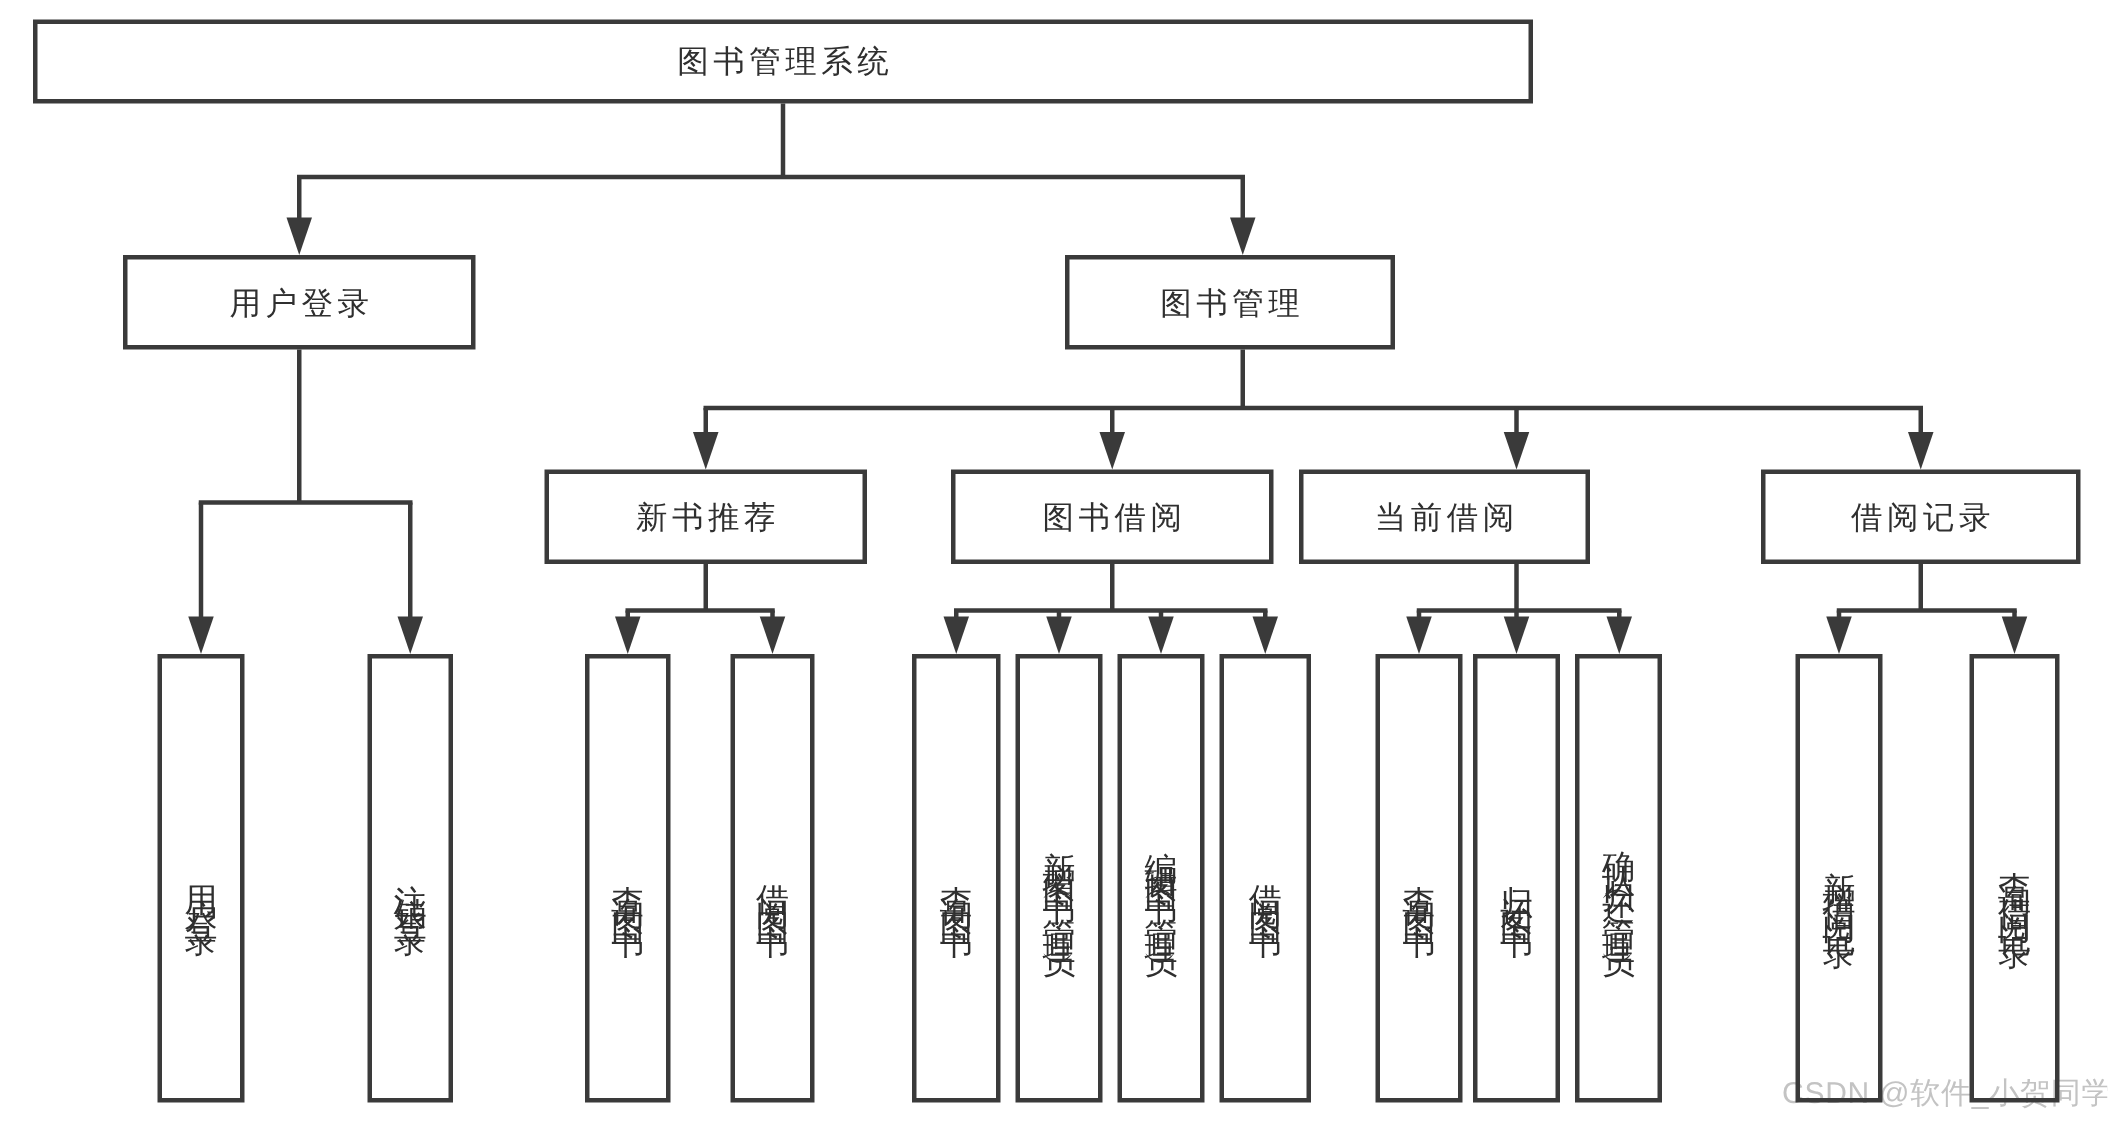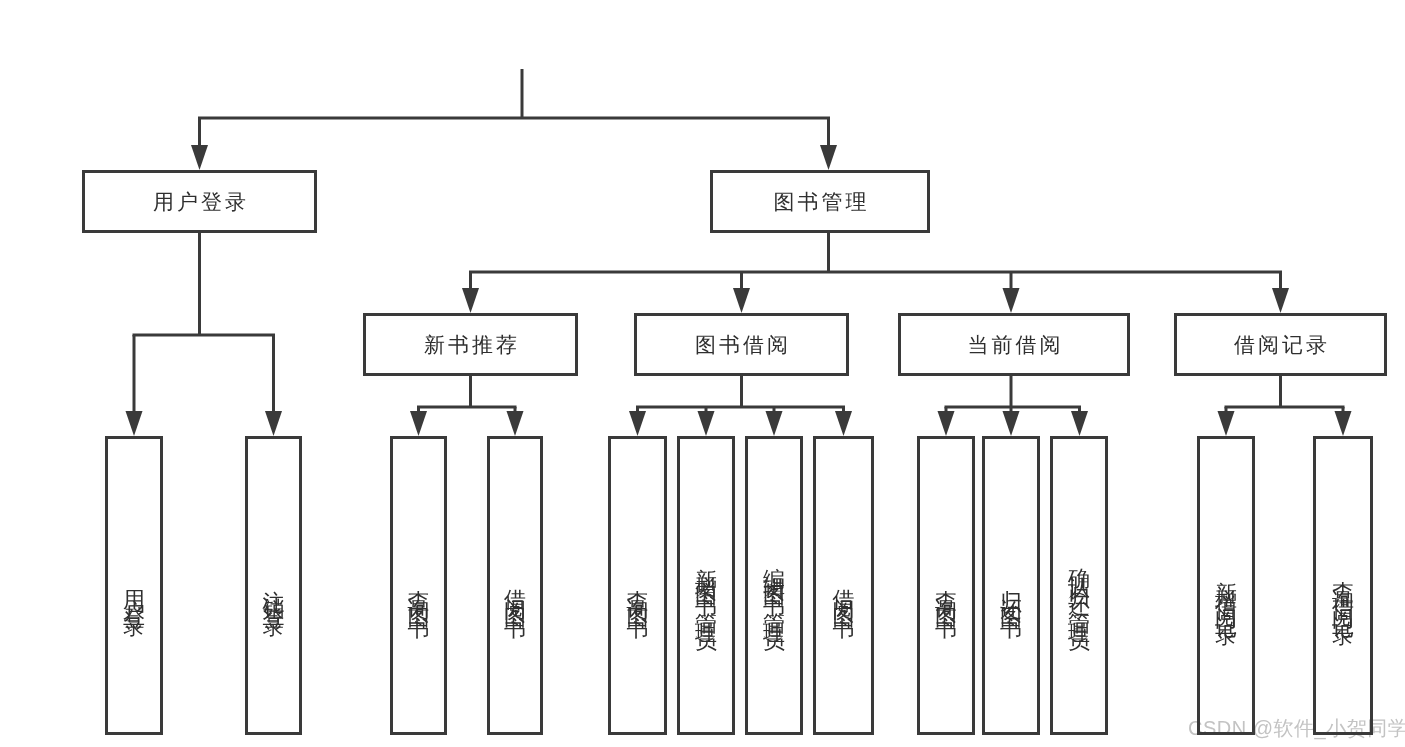--- a/index.html
+++ b/index.html
@@ -105,35 +105,38 @@
       <line x1="1079.5" y1="407" x2="1079.5" y2="417" stroke="#3a3a3a" stroke-width="3"></line>
       <polygon points="1071,411 1088,411 1079.5,436" fill="#3a3a3a"></polygon>
       <line x1="1280.5" y1="376" x2="1280.5" y2="407" stroke="#3a3a3a" stroke-width="3"></line>
       <line x1="1224.5" y1="407" x2="1344.5" y2="407" stroke="#3a3a3a" stroke-width="3"></line>
       <line x1="1226" y1="407" x2="1226" y2="417" stroke="#3a3a3a" stroke-width="3"></line>
       <polygon points="1217.5,411 1234.5,411 1226,436" fill="#3a3a3a"></polygon>
       <line x1="1343" y1="407" x2="1343" y2="417" stroke="#3a3a3a" stroke-width="3"></line>
       <polygon points="1334.5,411 1351.5,411 1343,436" fill="#3a3a3a"></polygon>
     </svg>
 
+  <div class="box h" style="left:22px;top:13px;width:1000px;height:56px">
+    <span>图书管理系统</span>
+  </div>
 
   <div class="box h" style="left:82px;top:170px;width:235px;height:63px">
     <span>用户登录</span>
   </div>
   <div class="box h" style="left:710px;top:170px;width:220px;height:63px">
     <span>图书管理</span>
   </div>
 
   <div class="box h" style="left:634px;top:313px;width:215px;height:63px">
     <span>图书借阅</span>
   </div>
   <div class="box h" style="left:363px;top:313px;width:215px;height:63px">
     <span>新书推荐</span>
   </div>
-  <div class="box h" style="left:898px;top:313px;width:232px;height:63px">
+  <div class="box h" style="left:866px;top:313px;width:194px;height:63px">
     <span>当前借阅</span>
   </div>
   <div class="box h" style="left:1174px;top:313px;width:213px;height:63px">
     <span>借阅记录</span>
   </div>
 
   <div class="box v" style="left:105px;top:436px;width:58px;height:299px">
     <span>用户登录</span>
   </div>
   <div class="box v" style="left:245px;top:436px;width:57px;height:299px">

